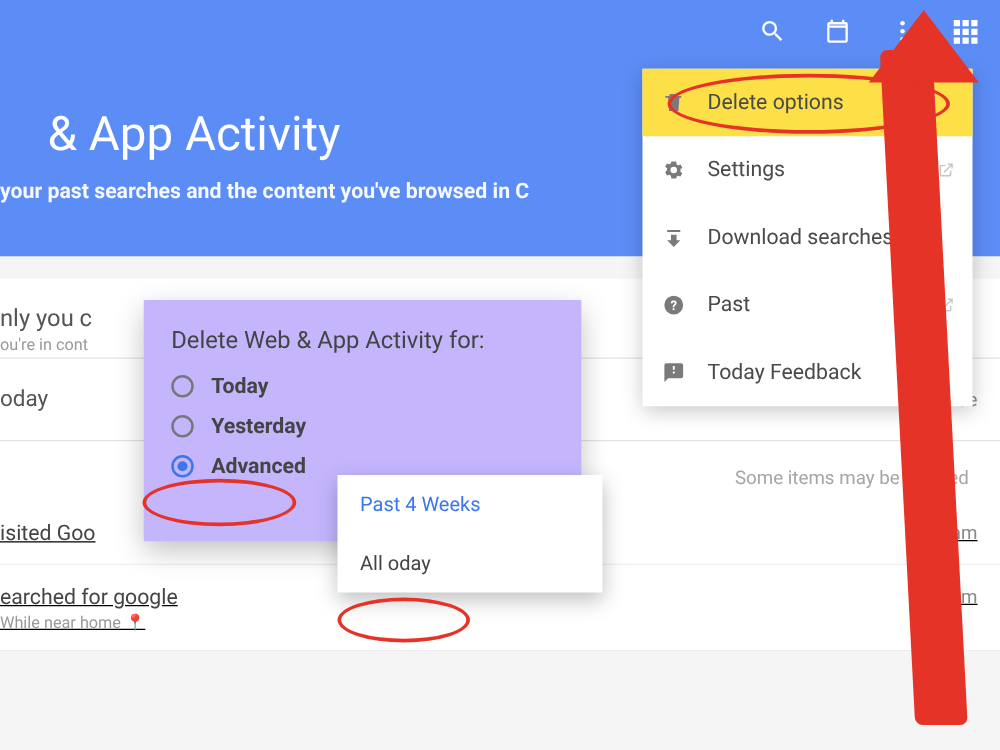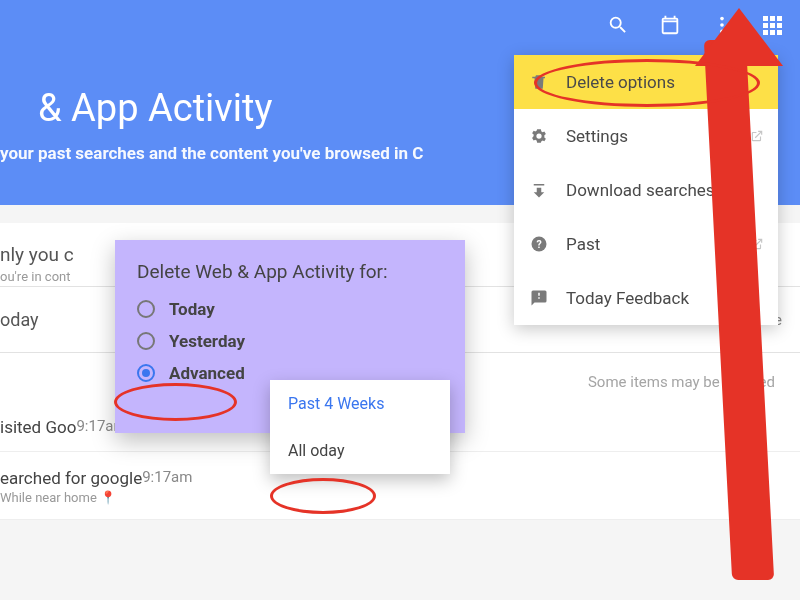--- a/index.html
+++ b/index.html
@@ -14,41 +14,41 @@
     .page-title { position: absolute; left: 0; bottom: 75px; font-size: 38px; font-weight: 400; padding-left: 38px; }
     .page-sub   { position: absolute; left: 0; bottom: 42px; font-size: 17px; font-weight: 700; opacity: .95; }
 
     
     .card { background: #fff; margin: 18px 0 0 0; width: 800px; }
     .card-head { padding: 20px 18px 2px 0; border-bottom: 1px solid #e2e2e2; }
     .card-head h2 { font-size: 19px; color:#555; font-weight:400; }
     .card-head p  { font-size: 13px; color:#999; margin-top:3px; }
     .section { padding: 22px 18px 22px 0; border-bottom: 1px solid #e2e2e2; display:flex; justify-content:space-between; align-items:center; }
     .section .lab { color:#555; font-size:18px; }
-    .item { padding: 16px 18px 14px 0; border-bottom:1px solid #eee; display:flex; justify-content:flex-start; }
+    .item { padding: 16px 18px 14px 0; border-bottom:1px solid #eee; display:flex; justify-content:space-between;text-decoration:underline; }
     .item-left { color:#444; font-size:17px; }
     .item-sub  { color:#999; font-size:13px; margin-top:2px; }
     .item-time { color:#888; font-size:15px; }
     .delayed { color:#a5a5a5; font-size:15px; text-align:right; padding:20px 25px 10px 0;}
 
     
     .menu { position:absolute; top:55px; right:22px; width:264px; background:#fff; box-shadow:0 4px 16px rgba(0,0,0,.22); z-index:30; }
     .menu-item { display:flex; align-items:center; gap:18px; padding:17px 16px; color:#4a4a4a; font-size:17px; position:relative; }
     .menu-item.hovered { background:#fde047; }
     .mi-icon { width:18px; height:18px; fill:#7a7a7a; flex:0 0 18px; }
     .mi-ext  { width:14px; height:14px; fill:#c6c6c6; position:absolute; right:14px; }
 
     
     .dialog { position:absolute; top:240px; left:115px; width:350px; background:#c4b5fd; box-shadow:0 8px 22px rgba(0,0,0,.25); z-index:40; padding:20px 4px 6px 22px; }
     .dialog-title { font-size:19px; color:#444; margin-bottom:16px; }
     .radio-row { display:flex; align-items:center; gap:14px; margin:12px 0; font-size:17px; color:#444;font-weight:bold; }
     .radio-outer { width:18px; height:18px; border:2px solid #777; border-radius:50%; position:relative; flex:0 0 18px; }
     .radio-row.sel .radio-outer { border-color:#3a76ef; }
     .radio-row.sel .radio-outer::after { content:''; position:absolute; inset:3px; background:#3a76ef; border-radius:50%; }
-    .subopts { position:absolute; top:140px; left:155px; width:180px; background:#fff; box-shadow:0 6px 16px rgba(0,0,0,.25); z-index:45; }
+    .subopts { position:absolute; top:140px; left:155px; width:212px; background:#fff; box-shadow:0 6px 16px rgba(0,0,0,.25); z-index:45; }
     .subopt { padding:14px 18px; font-size:16px; color:#444; }
     .subopt.active { color:#3a76ef; }
     .dialog-footer { text-align:right; padding:8px 14px 6px 0; font-size:15px; letter-spacing:.5px; color:#555; font-weight:500; }
 
     
     .ring { position:absolute; border:3px solid #e53327; border-radius:50%; pointer-events:none; z-index:60; }
     .r1 { top:59px;  right:40px;  width:226px; height:48px; }
     .r2 { top:383px; left:114px;  width:123px; height:38px; }
     .r3 { top:478px; left:270px;   width:106px; height:36px; }
 

